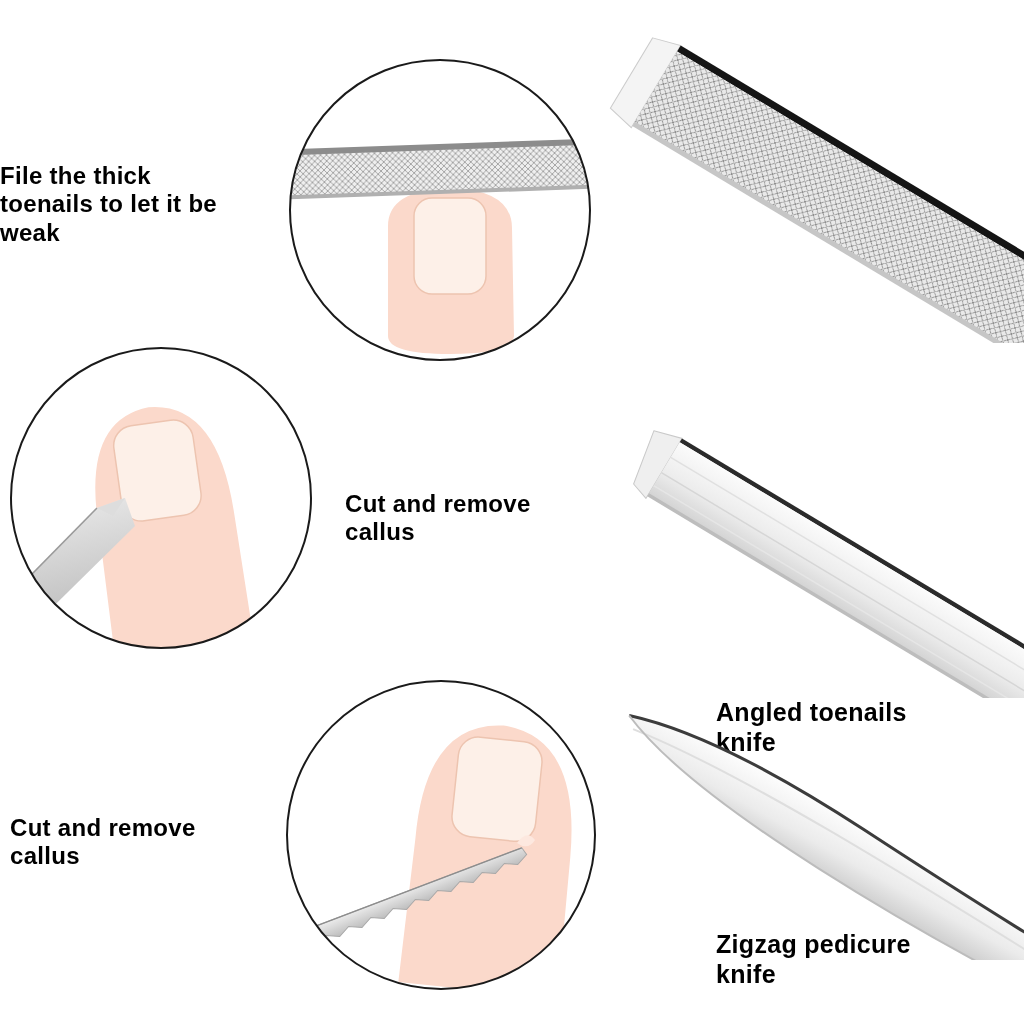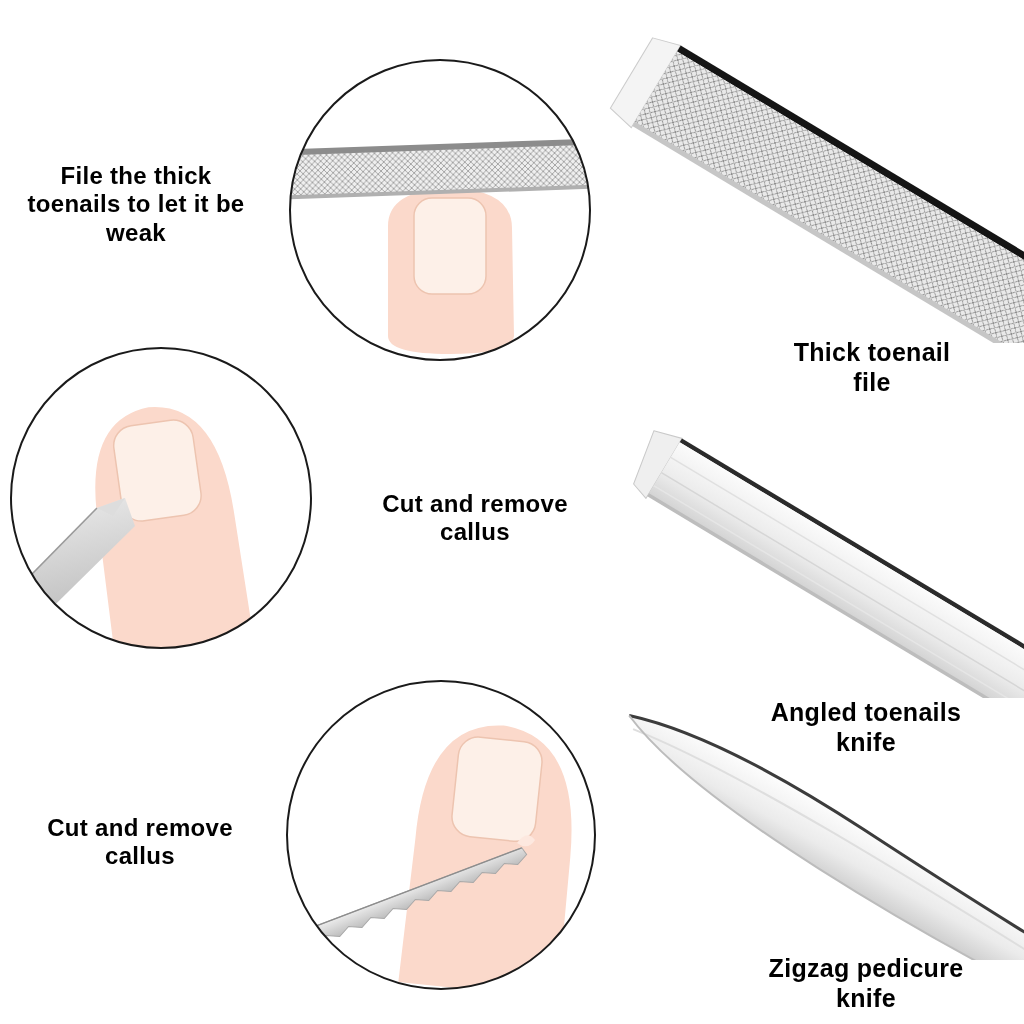--- a/index.html
+++ b/index.html
@@ -8,21 +8,20 @@
     width: 1024px;
     height: 1024px;
     background: #ffffff;
     overflow: hidden;
     font-family: "Liberation Sans", sans-serif;
     color: #000;
   }
   .caption {
     position: absolute;
     font-weight: bold;
-    text-align: center;
     white-space: pre-line;
     font-size: 24px;
     line-height: 1.18;
     letter-spacing: 0.3px;
     color: #000;
   }
   .product-label { font-size: 25px; }
   .illus { position: absolute; }
 </style>
 </head>
@@ -66,22 +65,20 @@
       </pattern>
     </defs>
     <g transform="translate(55 12) rotate(31)">
       <polygon points="2,8 30,0 30,96 2,90" fill="#f4f4f4" stroke="#cccccc" stroke-width="1"></polygon>
       <rect x="30" y="0" width="560" height="7" fill="#151515"></rect>
       <rect x="30" y="7" width="560" height="84" fill="url(#p1cross)"></rect>
       <rect x="30" y="89" width="560" height="5" fill="#c6c6c6"></rect>
     </g>
   </svg>
 
-  <div class="caption product-label" style="left:722px; top:338px; width:300px;">Thick toenail
-file</div>
 
   <svg class="illus" style="left:9px; top:346px;" width="304" height="304" viewBox="0 0 304 304">
     <defs>
       <linearGradient id="bladeGrad2" x1="0" y1="0" x2="0.25" y2="1">
         <stop offset="0" stop-color="#f1f1f1"></stop>
         <stop offset="1" stop-color="#b5b5b5"></stop>
       </linearGradient>
       <clipPath id="clipC2">
           <circle cx="152" cy="152" r="150"></circle>
         </clipPath>
@@ -161,16 +158,16 @@
       </linearGradient>
     </defs>
     <g transform="translate(35 55) rotate(29)">
       <path d="M0 12 C 60 -6 150 -10 260 -2 C 370 6 470 12 566 14 L 566 54 C 460 60 340 60 240 54 C 140 48 52 36 0 12 Z" fill="url(#g3steel)"></path>
       <path d="M0 12 C 60 -6 150 -10 260 -2 C 370 6 470 12 566 14" fill="none" stroke="#3c3c3c" stroke-width="3"></path>
       <path d="M10 22 C 120 8 300 16 560 30" fill="none" stroke="#dedede" stroke-width="2"></path>
       <path d="M0 12 C 52 36 140 48 240 54 C 340 60 460 60 566 54" fill="none" stroke="#bcbcbc" stroke-width="2"></path>
     </g>
   </svg>
 
-  <div class="caption product-label" style="left:716px; top:954px; width:300px;">Zigzag pedicure
+  <div class="caption product-label" style="left:716px; top:930px; width:300px;">Zigzag pedicure
 knife</div>
 
 </div>
 
 </body></html>

